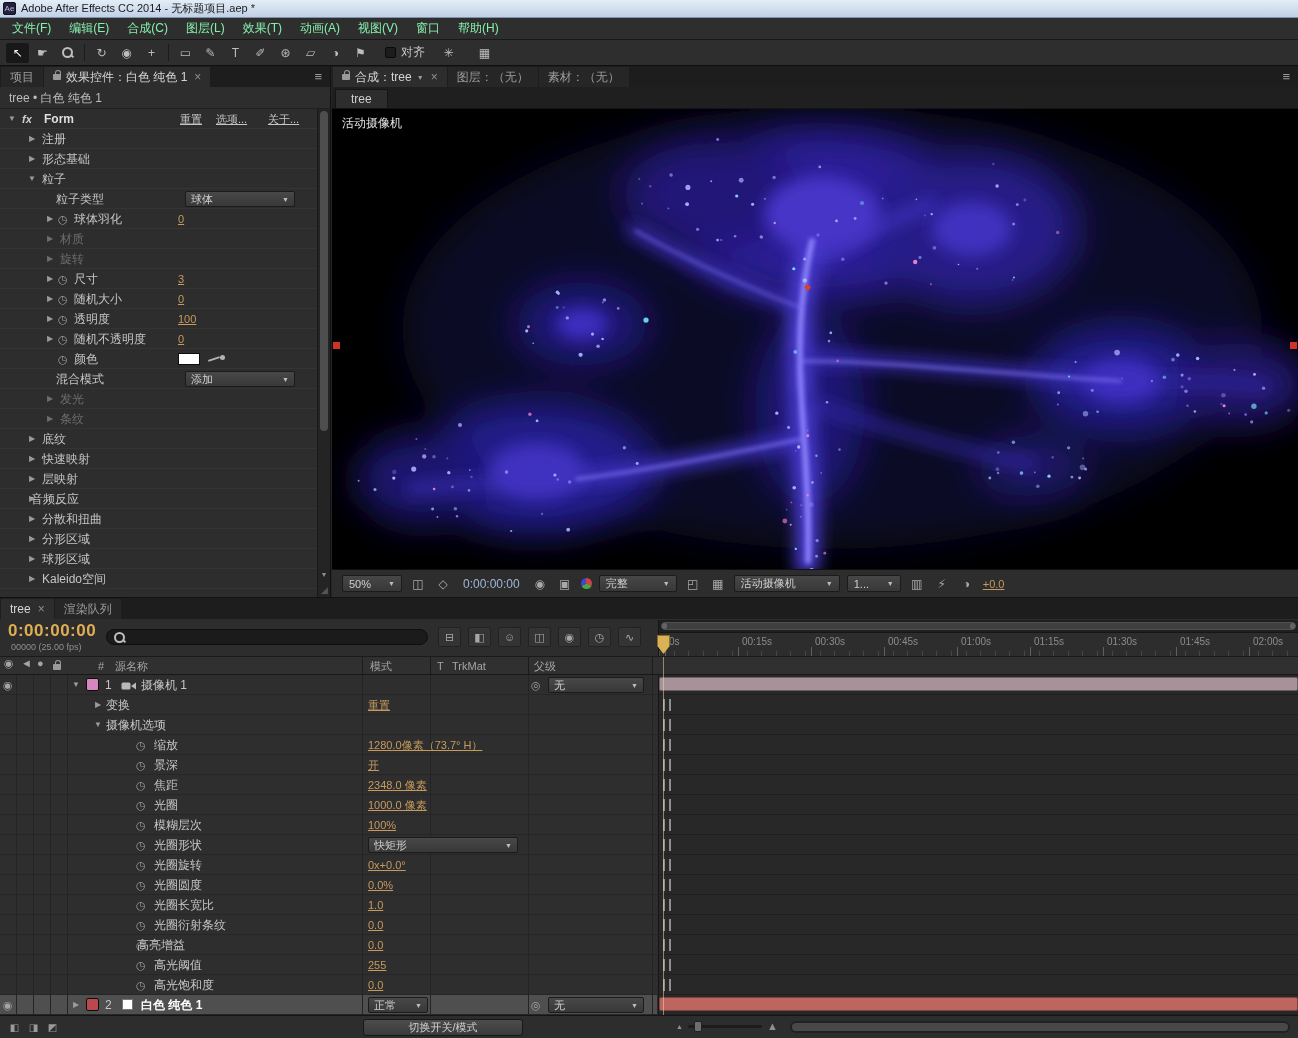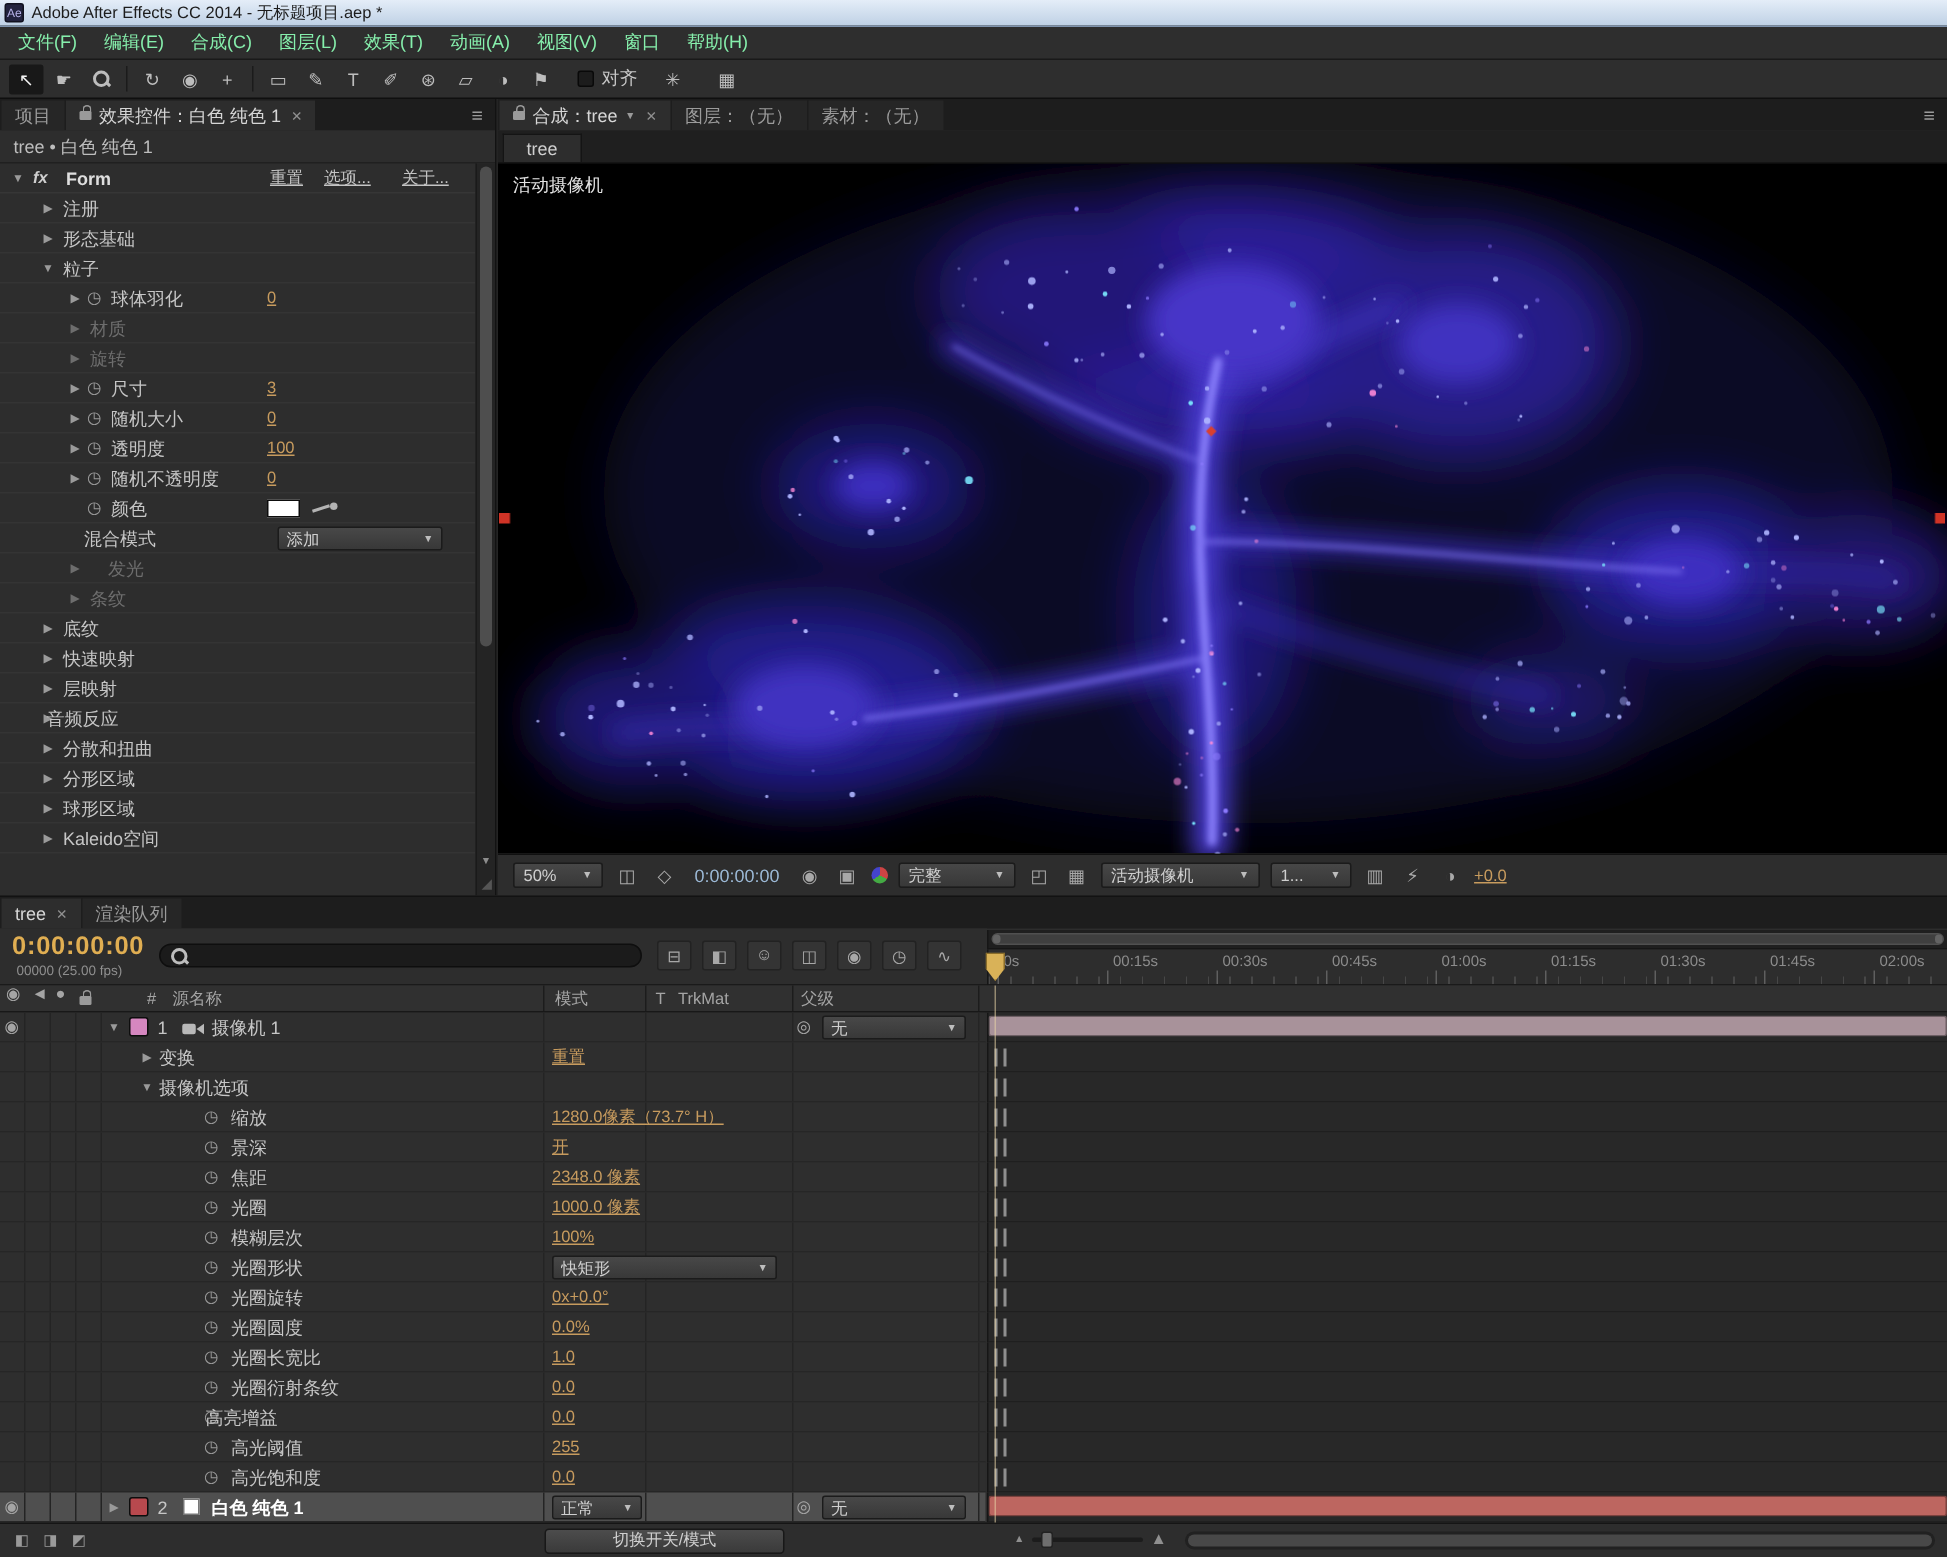--- a/index.html
+++ b/index.html
@@ -228,20 +228,27 @@
         </div>
         <div class="fx-row">
           <span class="tri" style="left: 26px;">▶</span>
           <span class="lbl" style="left: 42px;">形态基础</span>
         </div>
         <div class="fx-row">
           <span class="tri" style="left: 26px;">▼</span>
           <span class="lbl" style="left: 42px;">粒子</span>
         </div>
         <div class="fx-row">
+          <span class="lbl" style="left: 56px;">粒子类型</span>
+          <div class="dropdown" style="left: 185px; width: 110px;">
+            <span class="dd-text">球体</span>
+            <span class="dd-arrow">▼</span>
+          </div>
+        </div>
+        <div class="fx-row">
           <span class="tri" style="left: 44px;">▶</span>
           <span class="stopwatch-glyph" style="left: 58px;">◷</span>
           <span class="lbl" style="left: 74px;">球体羽化</span>
           <span class="hot-value" style="left: 178px;">0</span>
         </div>
         <div class="fx-row disabled">
           <span class="tri" style="left: 44px;">▶</span>
           <span class="lbl" style="left: 60px;">材质</span>
         </div>
         <div class="fx-row disabled">
@@ -280,21 +287,21 @@
         </div>
         <div class="fx-row">
           <span class="lbl" style="left: 56px;">混合模式</span>
           <div class="dropdown" style="left: 185px; width: 110px;">
             <span class="dd-text">添加</span>
             <span class="dd-arrow">▼</span>
           </div>
         </div>
         <div class="fx-row disabled">
           <span class="tri" style="left: 44px;">▶</span>
-          <span class="lbl" style="left: 60px; margin-left: 12px;">发光</span>
+          <span class="lbl" style="left: 60px;">发光</span>
         </div>
         <div class="fx-row disabled">
           <span class="tri" style="left: 44px;">▶</span>
           <span class="lbl" style="left: 60px;">条纹</span>
         </div>
         <div class="fx-row">
           <span class="tri" style="left: 26px;">▶</span>
           <span class="lbl" style="left: 42px;">底纹</span>
         </div>
         <div class="fx-row">

